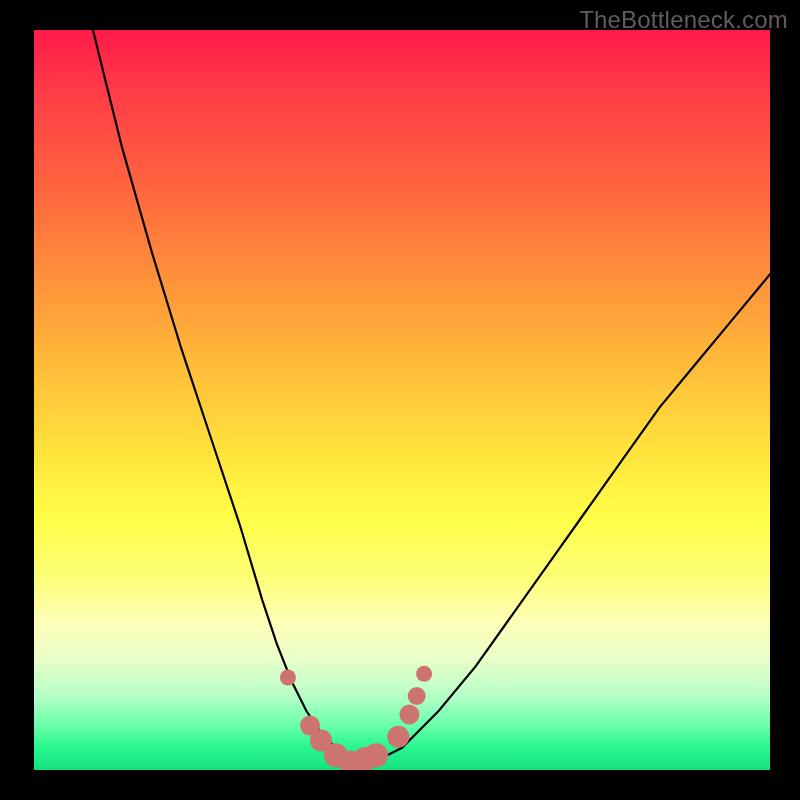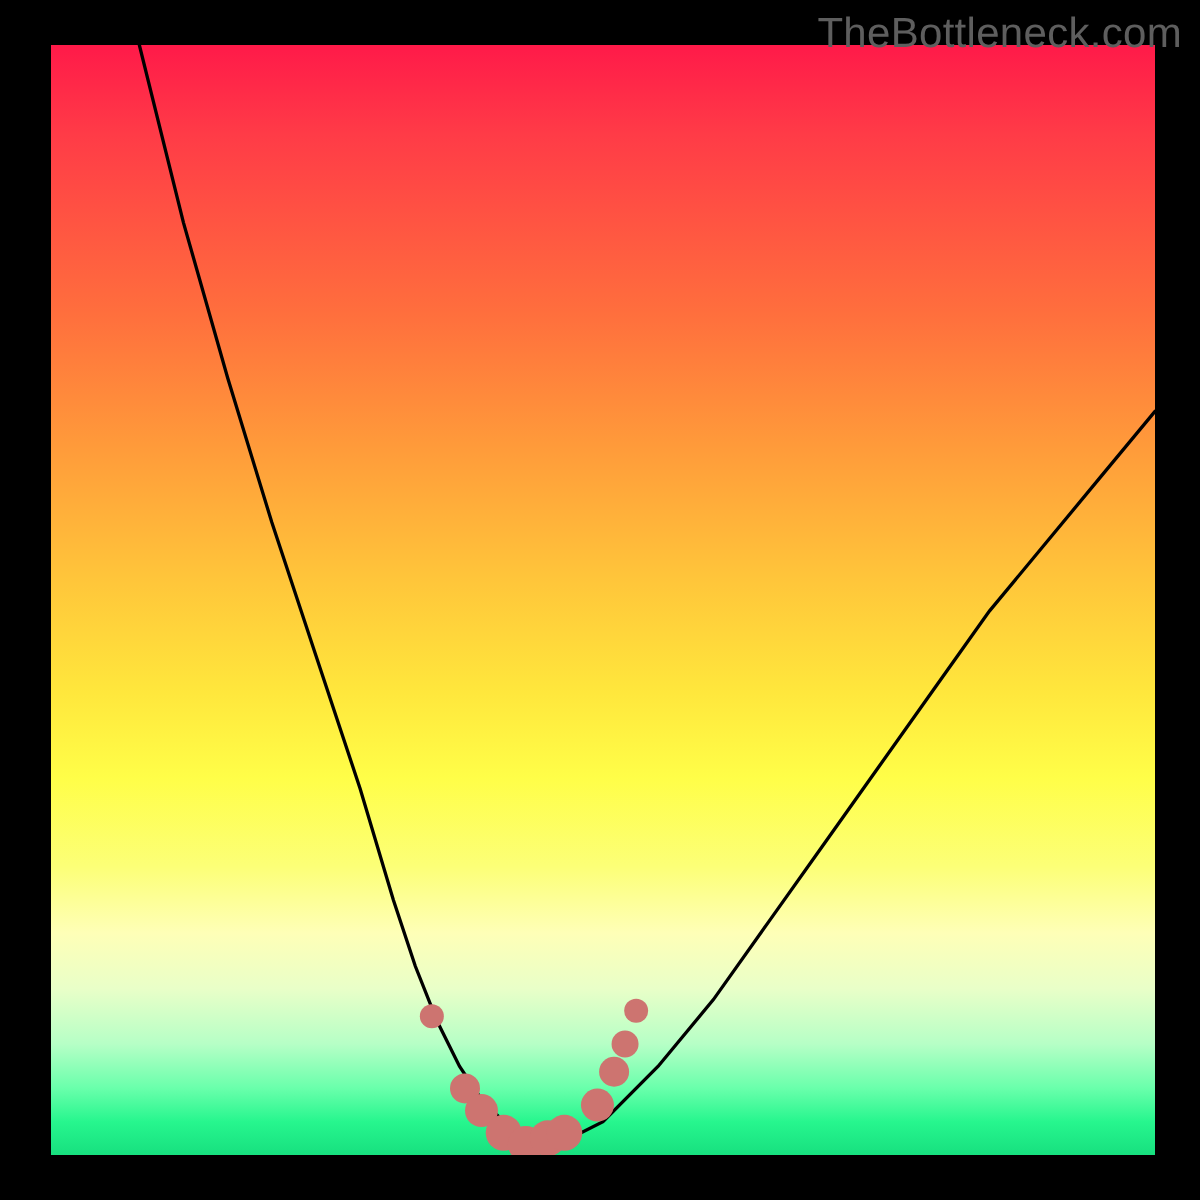--- a/index.html
+++ b/index.html
@@ -40,21 +40,21 @@
       #69ffab 94%,
       #27f68e 97%,
       #17e07f 100%
     );
   }
   .watermark {
     position: absolute;
     top: 6px;
     right: 12px;
     color: #5e5e5e;
-    font-size: 28px;
+    font-size: 24px;
     font-weight: 500;
     letter-spacing: 0.2px;
     user-select: none;
   }
   svg.curve {
     position: absolute;
     left: 0;
     top: 0;
     width: 736px;
     height: 740px;

